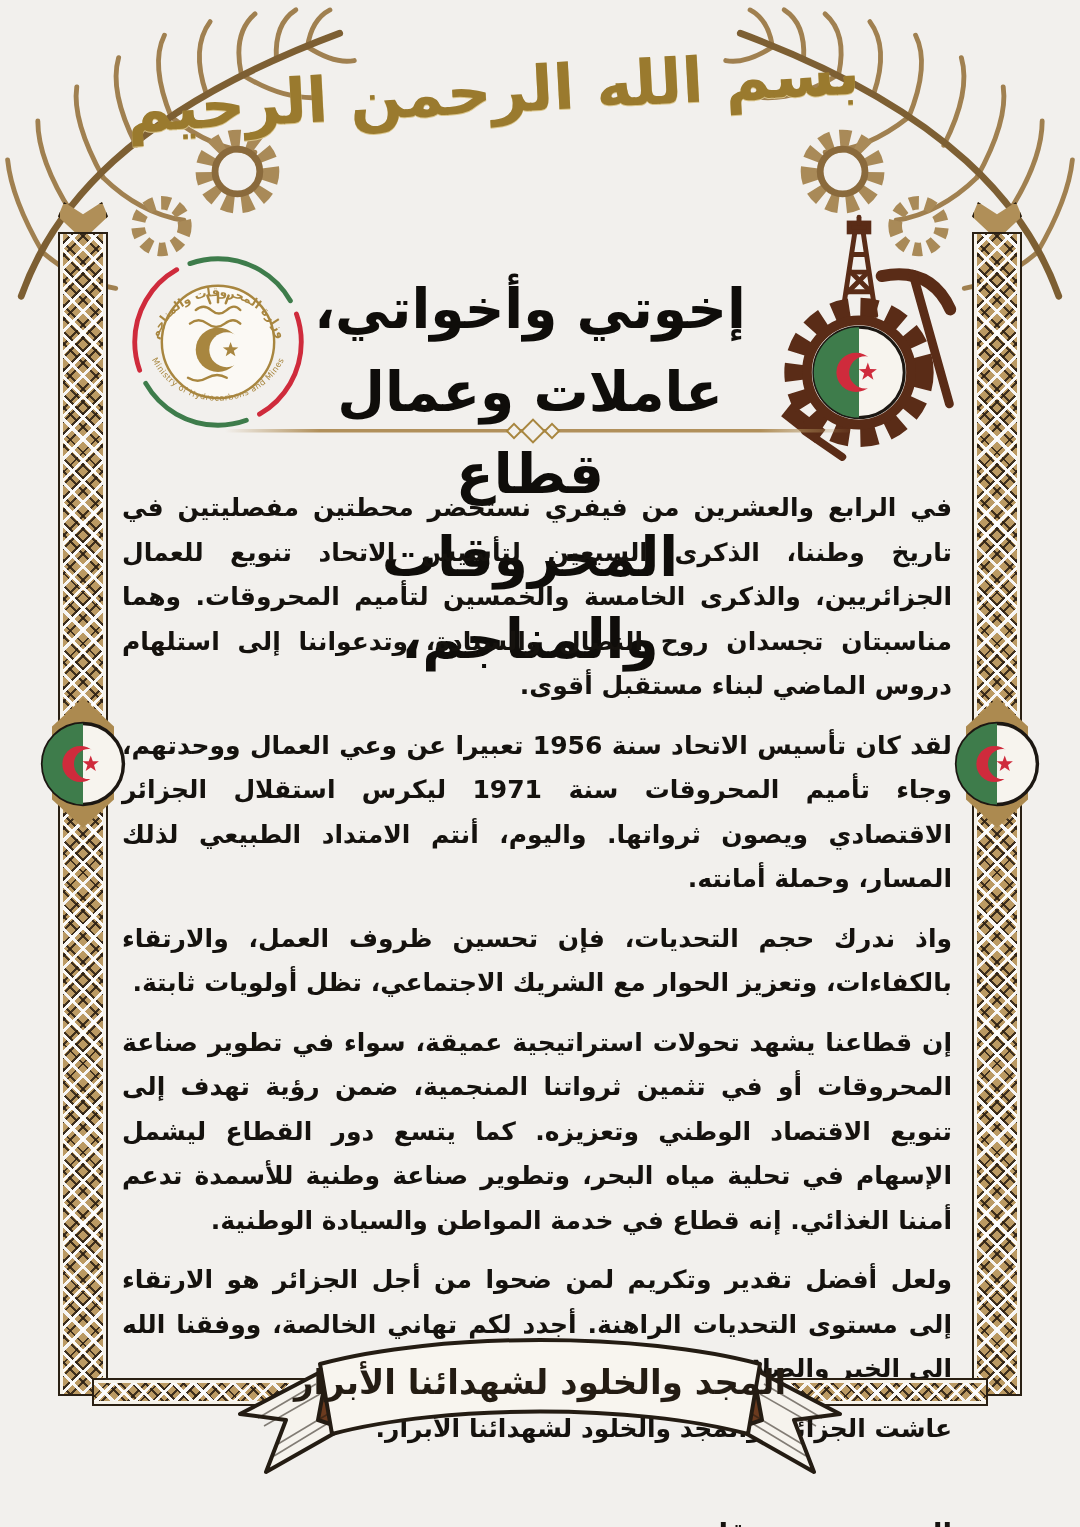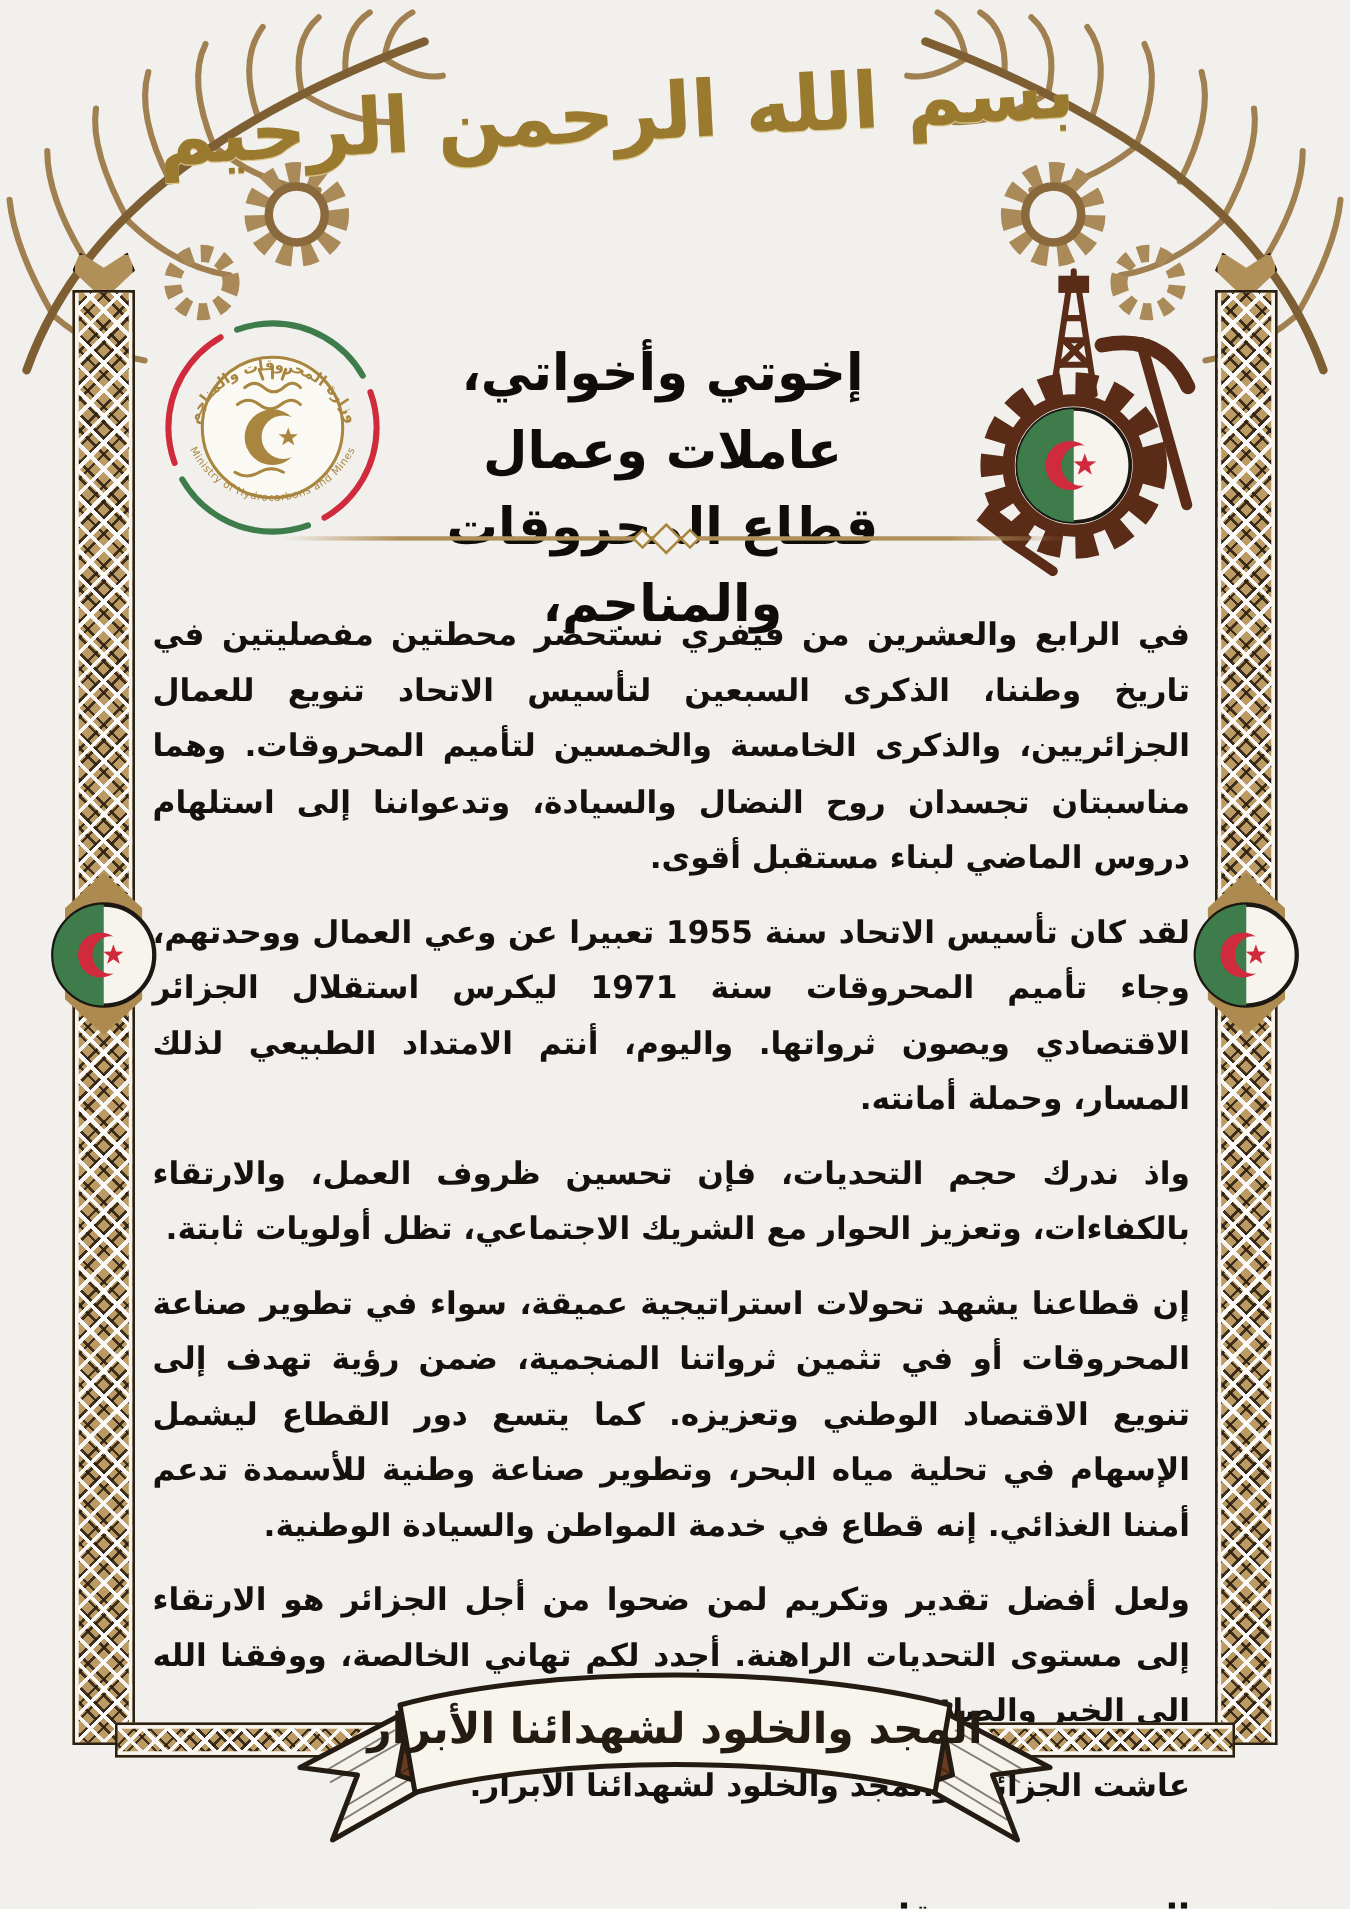--- a/index.html
+++ b/index.html
@@ -46,21 +46,21 @@
   .med-wrap.left{left:52px;}
   .med-wrap.right{right:52px;}
   .med-wrap .hex{position:absolute;left:0;top:0;width:62px;height:130px;background:#ac8a50;border:0;
     clip-path:polygon(50% 0,100% 22%,100% 78%,50% 100%,0 78%,0 22%);}
   .med-wrap .flag{position:absolute;left:-12px;top:23px;width:86px;height:86px;}
   
   .seal{position:absolute;left:126px;top:250px;width:184px;height:184px;}
   .title{
     position:absolute;left:310px;right:330px;top:268px;
     text-align:center;direction:rtl;
-    font-size:41px;font-weight:bold;color:#0f0d0a;line-height:1.5;
+    font-size:55px;font-weight:bold;color:#0f0d0a;line-height:1.5;
   }
   .gearlogo{position:absolute;right:108px;top:214px;width:226px;height:248px;}
   .divider{position:absolute;left:225px;top:418px;width:630px;height:26px;}
   
   .bodytext{
     position:absolute;left:122px;right:128px;top:486px;
     direction:rtl;text-align:justify;
     font-size:25px;font-weight:bold;color:#15120e;line-height:1.78;
   }
   .bodytext p{margin:0 0 15px 0;}
@@ -261,21 +261,21 @@
     <rect x="0" y="11" width="630" height="3.5" fill="url(#dg)"></rect>
     <g stroke="#a8863f" fill="#f2f0ed" stroke-width="2">
       <rect x="300" y="5" width="16" height="16" transform="rotate(45 308 13)"></rect>
       <rect x="284" y="8" width="10" height="10" transform="rotate(45 289 13)"></rect>
       <rect x="322" y="8" width="10" height="10" transform="rotate(45 327 13)"></rect>
     </g>
   </svg>
 
   <div class="bodytext">
     <p>في الرابع والعشرين من فيفري نستحضر محطتين مفصليتين في تاريخ وطننا، الذكرى السبعين لتأسيس الاتحاد تنويع للعمال الجزائريين، والذكرى الخامسة والخمسين لتأميم المحروقات. وهما مناسبتان تجسدان روح النضال والسيادة، وتدعواننا إلى استلهام دروس الماضي لبناء مستقبل أقوى.</p>
-    <p>لقد كان تأسيس الاتحاد سنة 1955 تعبيرا عن وعي العمال ووحدتهم، وجاء تأميم المحروقات سنة 1971 ليكرس استقلال الجزائر الاقتصادي ويصون ثرواتها. واليوم، أنتم الامتداد الطبيعي لذلك المسار، وحملة أمانته.</p>
+    <p>لقد كان تأسيس الاتحاد سنة 1956 تعبيرا عن وعي العمال ووحدتهم، وجاء تأميم المحروقات سنة 1971 ليكرس استقلال الجزائر الاقتصادي ويصون ثرواتها. واليوم، أنتم الامتداد الطبيعي لذلك المسار، وحملة أمانته.</p>
     <p>واذ ندرك حجم التحديات، فإن تحسين ظروف العمل، والارتقاء بالكفاءات، وتعزيز الحوار مع الشريك الاجتماعي، تظل أولويات ثابتة.</p>
     <p>إن قطاعنا يشهد تحولات استراتيجية عميقة، سواء في تطوير صناعة المحروقات أو في تثمين ثرواتنا المنجمية، ضمن رؤية تهدف إلى تنويع الاقتصاد الوطني وتعزيزه. كما يتسع دور القطاع ليشمل الإسهام في تحلية مياه البحر، وتطوير صناعة وطنية للأسمدة تدعم أمننا الغذائي. إنه قطاع في خدمة المواطن والسيادة الوطنية.</p>
     <p>ولعل أفضل تقدير وتكريم لمن ضحوا من أجل الجزائر هو الارتقاء إلى مستوى التحديات الراهنة. أجدد لكم تهاني الخالصة، ووفقنا الله الى الخير والصلاح.</p>
     <p>عاشت الجزائر، والمجد والخلود لشهدائنا الأبرار.</p>
     <div class="signature">
       <div class="sig-name">السيد محمد عرقاب،</div>
 
     </div>
   </div>
 

